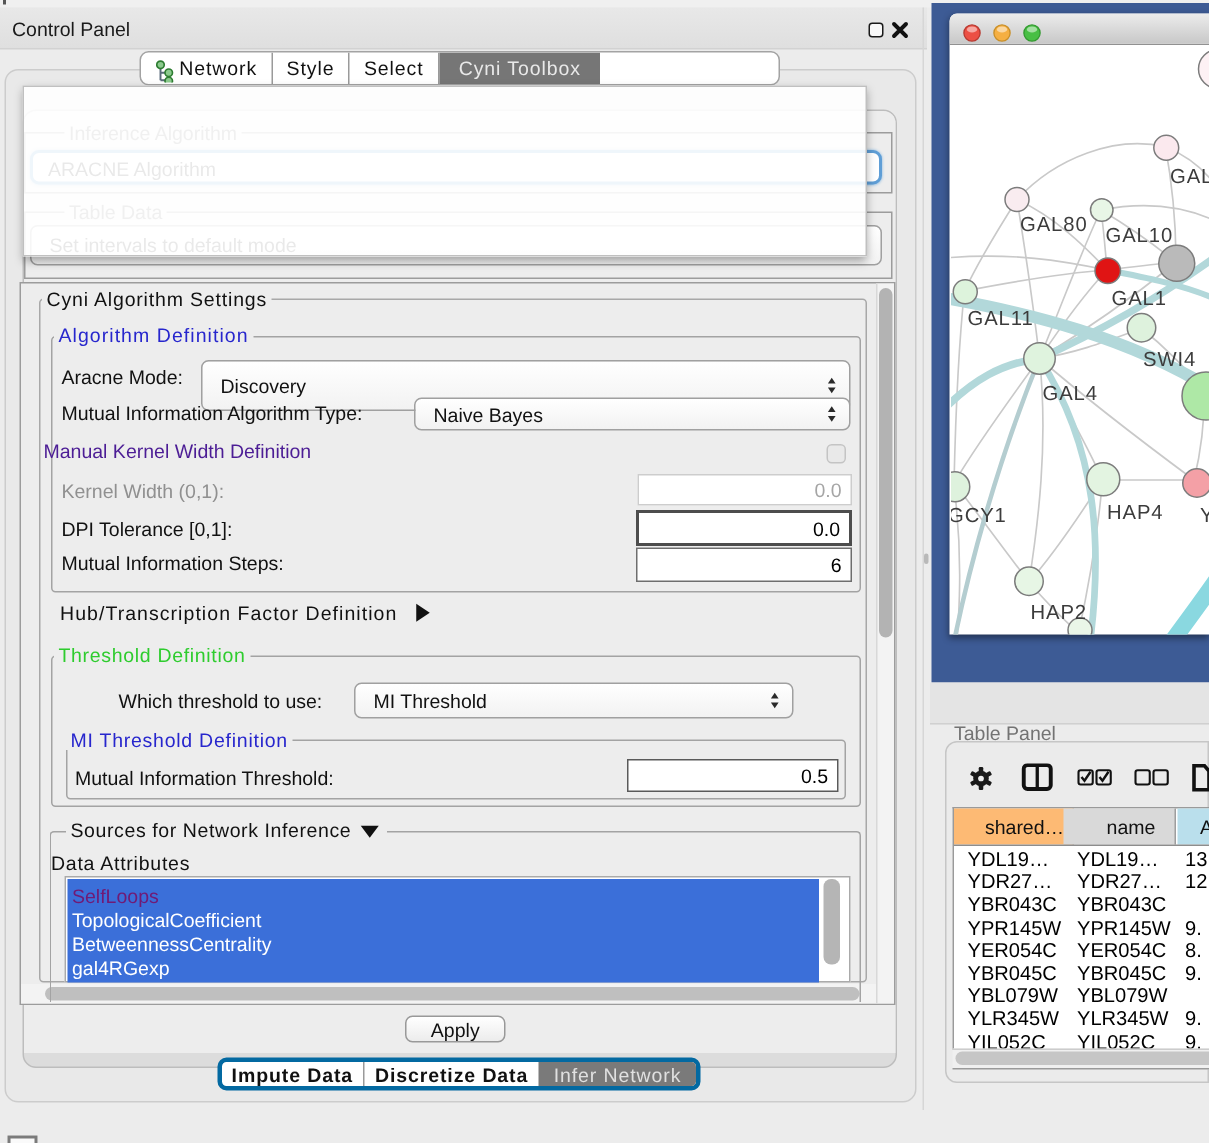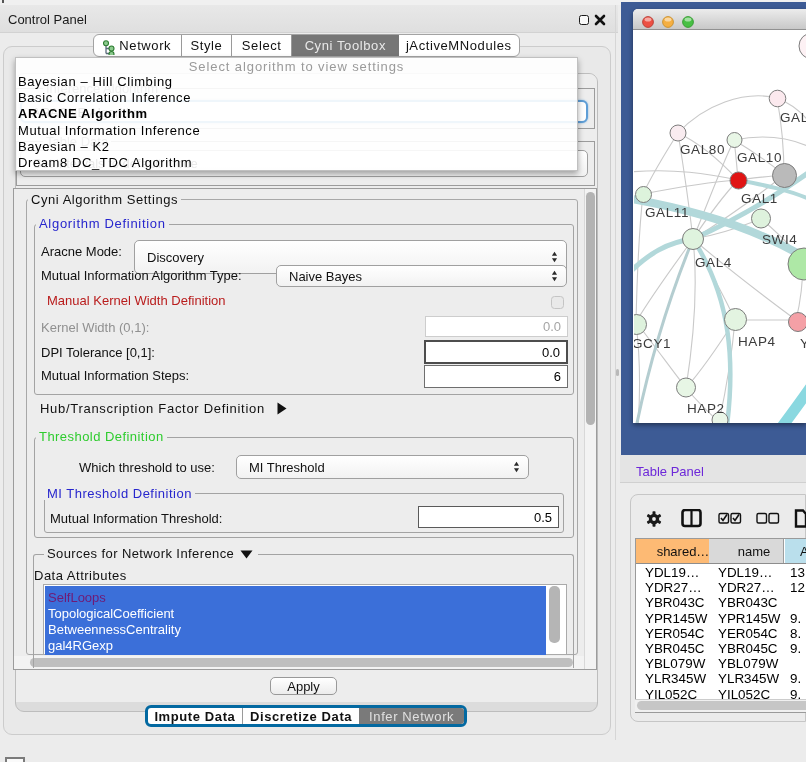--- a/index.html
+++ b/index.html
@@ -68,21 +68,21 @@
 
 <div class="abs bold" style="left:41px;top:268px">Mutual Information Algorithm Type:</div>
 <div class="combo" style="left:276px;top:265px;width:291px;height:22px">
     <span class="txt">Naive Bayes</span>
   <svg class="updn" viewBox="0 0 8 14" width="7" height="12">
       <path d="M4 1 L7 5.4 H1 Z" fill="#2a2a2a"></path>
       <path d="M4 13 L7 8.6 H1 Z" fill="#2a2a2a"></path>
     </svg>
   </div>
 
-<div class="abs bold" style="left:47px;top:293px;color:#b91c1c">Manual Kernel Width Definition</div>
+<div class="abs bold" style="left:29px;top:293px;color:#4c1d95">Manual Kernel Width Definition</div>
 <div class="abs" style="left:551px;top:296px;width:13px;height:13px;background:#e9e9e9;border:1px solid #c4c4c4;border-radius:3.5px"></div>
 
 <div class="abs bold" style="left:41px;top:320px;color:#909090">Kernel Width (0,1):</div>
 <div class="field" style="left:425px;top:316px;width:143px;height:21px;border:1px solid #cdcdcd;color:#a5a5a5;padding:2px 6px 0 0">0.0</div>
 
 <div class="abs bold" style="left:41px;top:345px">DPI Tolerance [0,1]:</div>
 <div class="field" style="left:424px;top:340px;width:144px;height:24px;border:2px solid #4d4d4d;color:#000;padding:3px 6px 0 0">0.0</div>
 
 <div class="abs bold" style="left:41px;top:368px">Mutual Information Steps:</div>
 <div class="field" style="left:424px;top:365px;width:144px;height:23px;border:1.5px solid #6e6e6e;color:#000;padding:3px 6px 0 0">6</div>
@@ -135,32 +135,29 @@
     <svg width="12" height="15" viewBox="0 0 12 15" style="margin-right:4px;margin-top:3px">
         <path d="M3 5 V13.5 M3 8.5 H7 M3 13.5 H7" stroke="#5a6b7a" stroke-width="1.3" fill="none"></path>
         <circle cx="3" cy="3.2" r="2.5" fill="#8bca8d" stroke="#2e7d32" stroke-width="1.1"></circle>
         <circle cx="8.5" cy="8.5" r="2.5" fill="#8bca8d" stroke="#2e7d32" stroke-width="1.1"></circle>
         <circle cx="8.5" cy="14" r="2.5" fill="#8bca8d" stroke="#2e7d32" stroke-width="1.1"></circle>
       </svg>
     Network</div>
   <div class="seg" style="width:51px;border-right:1px solid #9a9a9a">Style</div>
   <div class="seg" style="width:60px;border-right:1px solid #9a9a9a">Select</div>
   <div class="seg" style="width:107px;background:#767676;color:#e9e9e9">Cyni Toolbox</div>
-  <div class="seg" style="width:121px">jActiveMNodules</div>
 </div>
 
 <div class="abs" style="left:145px;top:705px;width:322px;height:22px;background:#fff;border:3px solid #0369a1;border-radius:6px;display:flex;overflow:hidden">
   <div class="seg" style="width:96px;border-right:1px solid #9a9a9a;font-weight:bold">Impute Data</div>
   <div class="seg" style="width:118px;font-weight:bold">Discretize Data</div>
   <div class="seg" style="width:106px;background:#7a7a7a;color:#e0e0e0">Infer Network</div>
 </div>
 
 <div class="abs" style="left:15px;top:57px;width:563px;height:114px;background:rgba(255,255,255,0.9);border:1px solid #c0c0c0;box-shadow:0 3px 6px rgba(0,0,0,0.35);z-index:30">
-  <div style="text-align:center;color:#9a9a9a;font-size:13px;margin-top:1px;letter-spacing:0.9px">Select algorithm to view settings</div>
-  <div style="position:absolute;left:2px;top:16px;line-height:16.2px;color:#000;letter-spacing:0.6px">Bayesian – Hill Climbing<br>Basic Correlation Inference<br><b>ARACNE Algorithm</b><br>Mutual Information Inference<br>Bayesian – K2<br>Dream8 DC_TDC Algorithm</div>
 </div>
 
 <div class="abs" style="left:615px;top:5px;width:1px;height:735px;background:#d6d6d6"></div>
 <div class="abs" style="left:616px;top:369px;width:3px;height:7px;background:#b9b9b9;border-radius:2px"></div>
 
 <div class="abs" style="left:5px;top:757px;width:20px;height:10px;border:2px solid #7b7b7b;background:#fafafa"></div>
 
 <div class="abs" style="left:621px;top:2px;width:185px;height:453px;background:#3d5b95"></div>
 
 <div class="abs" style="left:633px;top:9px;width:173px;height:414px;background:#fff;border-radius:5px 0 0 0;box-shadow:0 2px 5px rgba(0,0,0,0.45)">
@@ -247,21 +244,21 @@
       <text x="61" y="236.5">GAL4</text>
       <text x="-2" y="318">GCY1</text>
       <text x="104" y="316">HAP4</text>
       <text x="166" y="318">YEL</text>
       <text x="53" y="382.5">HAP2</text>
     </g>
   </svg>
 </div>
 
 <div class="abs" style="left:620px;top:455px;width:186px;height:28px;background:#e4e4e4;border-bottom:1px solid #d0d0d0">
-  <div class="abs" style="left:16px;top:9px;color:#6d28d9">Table Panel</div>
+  <div class="abs" style="left:16px;top:26px;color:#737373">Table Panel</div>
 </div>
 <div class="abs" style="left:630px;top:494px;width:176px;height:228px;background:#ebebeb;border:1px solid #c6c6c6;border-radius:8px 0 0 8px"></div>
 
 <svg class="abs" style="left:645px;top:509px" width="161" height="20" viewBox="0 0 161 20">
   <g fill="#1a1a1a">
     <path d="M9 2 L11 2 L11.5 4.5 L13.8 5.5 L16 4 L17.5 5.5 L16 7.7 L17 10 L19.5 10.5 L19.5 12.5 Z" transform="translate(-4,0)" opacity="0"></path>
   </g>
 
   <g transform="translate(9,10)" fill="#1a1a1a">
     <circle r="5.2"></circle>

